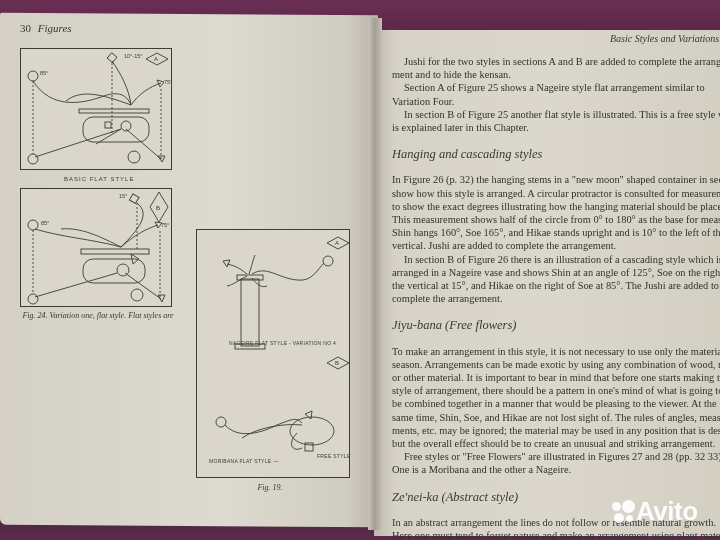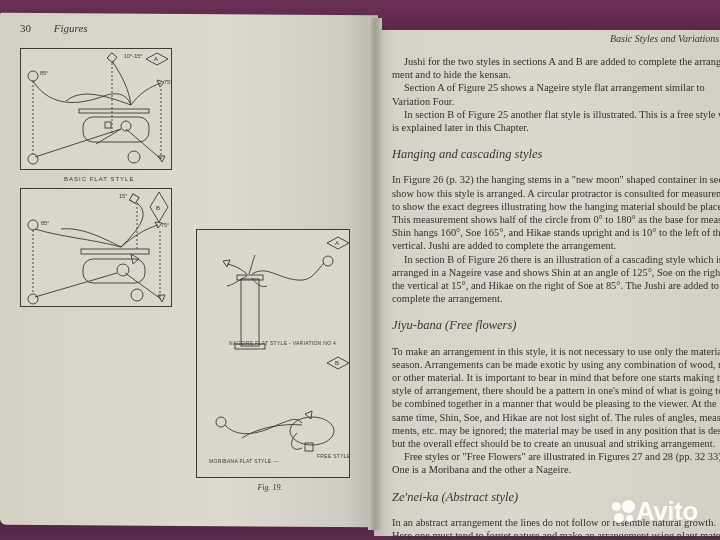--- a/index.html
+++ b/index.html
@@ -26,21 +26,21 @@
     position:absolute; left:374px; top:30px; width:346px; height:506px;
     background:linear-gradient(90deg,#bcb8ac 0%, #d6d2c7 6%, #dbd7cc 50%, #d3cfc3 100%);
   }
   .gutter {
     position:absolute; left:368px; top:18px; width:14px; height:512px;
     background:linear-gradient(90deg,#c9c4b8 0%, #a39e92 50%, #c4bfb3 100%);
   }
   .running-head-left {
     position:absolute; left:20px; top:22px; font-size:11px; color:#3a3633;
   }
-  .running-head-left .pg { margin-right:20px; }
+  .running-head-left .pg { margin-right:4px; }
   .running-head-left .ttl { font-style:italic; }
   .running-head-right {
     position:absolute; left:610px; top:33px; font-size:10px; font-style:italic; color:#3a3633;
     white-space:nowrap;
   }
   .fig {
     position:absolute; border:1.2px solid #3d3a37; background:#dad6cb;
   }
   .fig svg { position:absolute; left:0; top:0; }
   .fig-label {
@@ -139,20 +139,21 @@
       <polygon points="137,106 144,106 141,113"></polygon>
       <circle cx="116" cy="106" r="6"></circle>
     </g>
     <text x="20" y="36" font-size="5.5" fill="#3d3a37" font-family="Liberation Sans, sans-serif">85°</text>
     <text x="98" y="9" font-size="5.5" fill="#3d3a37" font-family="Liberation Sans, sans-serif">15°</text>
     <text x="140" y="38" font-size="5.5" fill="#3d3a37" font-family="Liberation Sans, sans-serif">75°</text>
     <text x="135" y="21" font-size="6" fill="#3d3a37" font-family="Liberation Sans, sans-serif">B</text>
   </svg>
 </div>
 <div class="caption" style="left:18px;top:311px;width:160px;">
+  <div>Fig. 24. Variation one, flat style. Flat styles are</div>
 </div>
 
 <div class="fig" style="left:196px;top:229px;width:152px;height:124px;">
   <svg width="152" height="124" viewBox="0 0 152 124">
     <g fill="none" stroke="#3d3a37" stroke-width="0.9">
       <polygon points="130,13 141,7 152,13 141,19"></polygon>
       <rect x="44" y="49" width="18" height="67"></rect>
       <rect x="40" y="45" width="26" height="5"></rect>
       <rect x="38" y="114" width="30" height="5"></rect>
       <path d="M55,44 C70,35 80,48 100,50 C115,52 120,40 127,33"></path>

